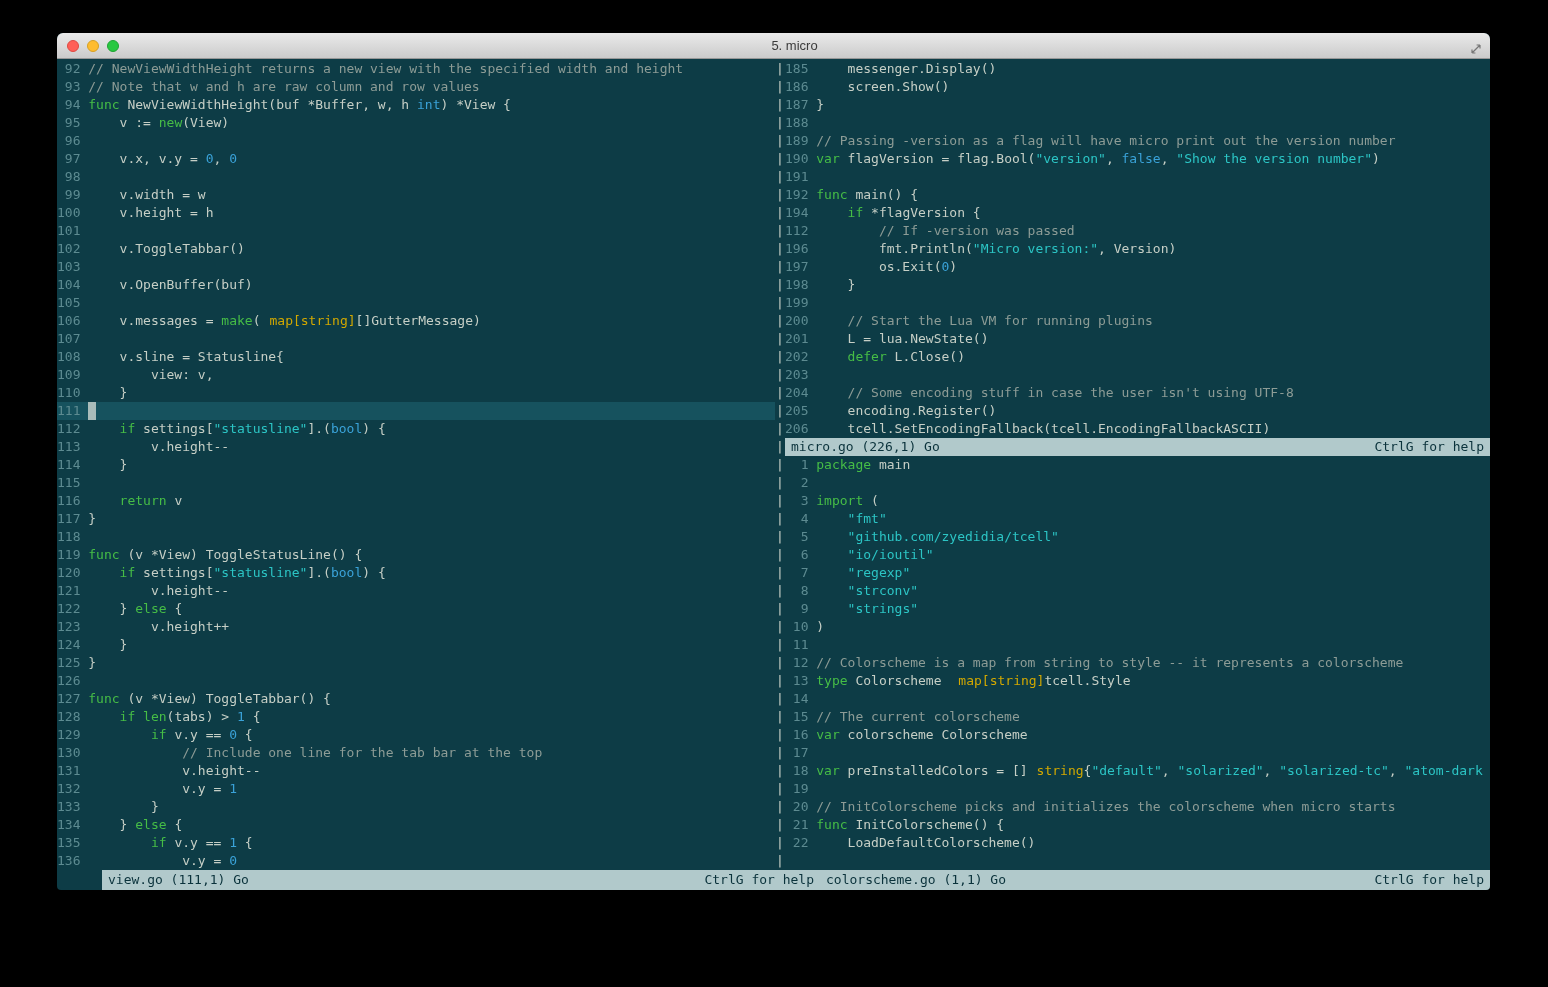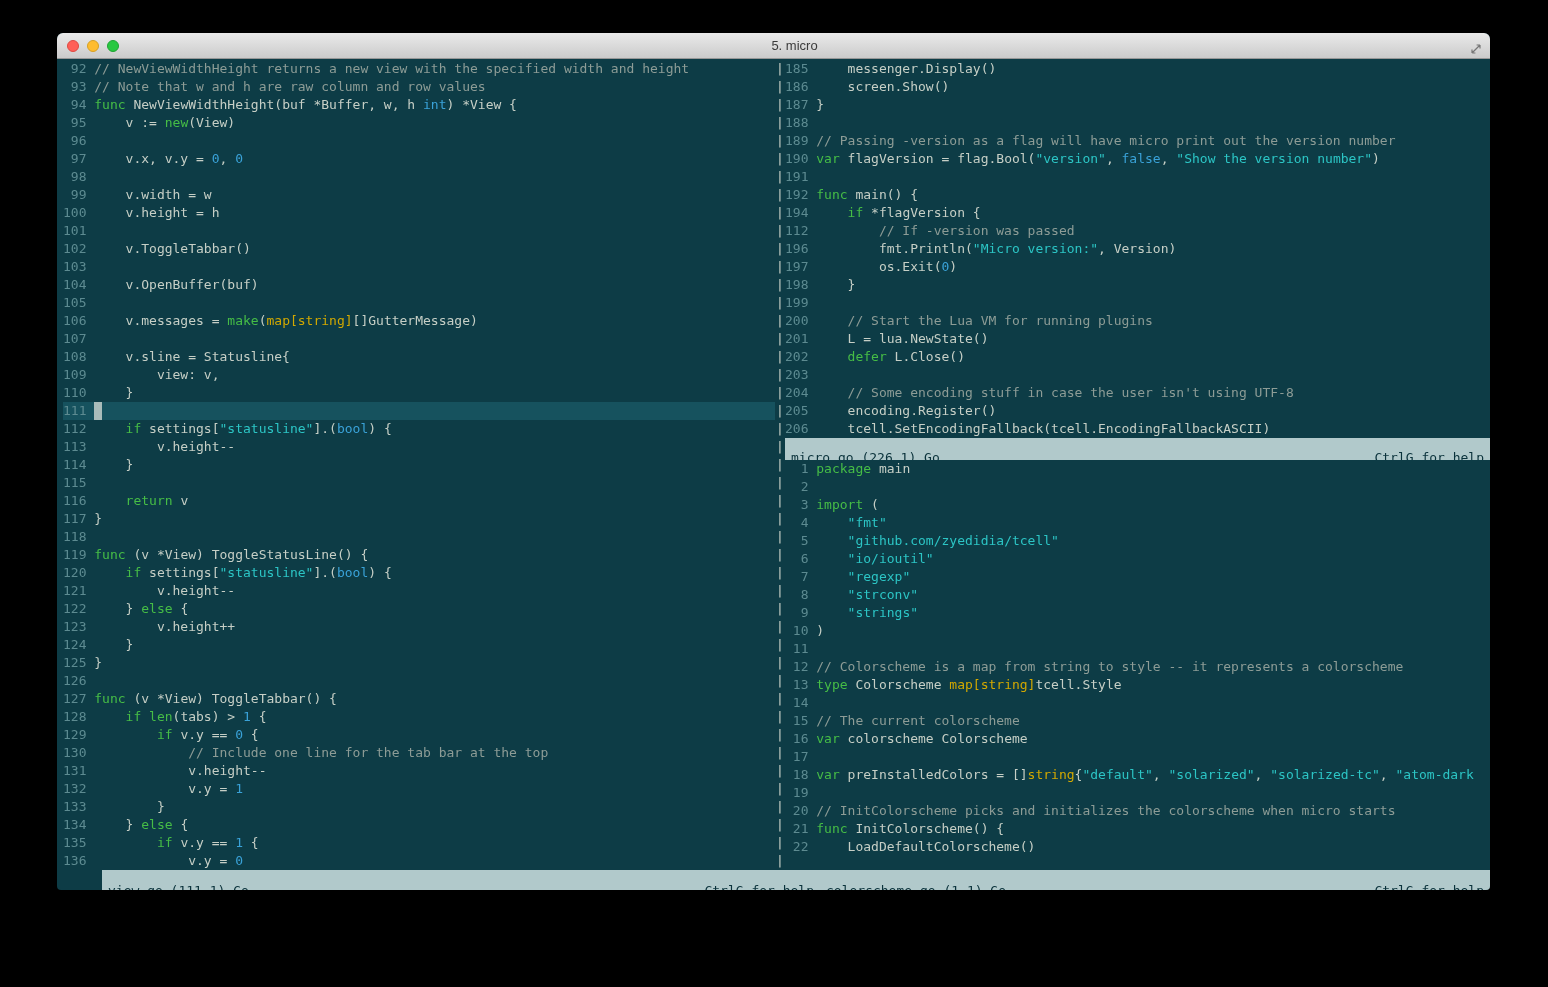--- a/index.html
+++ b/index.html
@@ -24,39 +24,39 @@
   }
   .traffic { position:absolute; left:10px; top:0; height:100%; display:flex; align-items:center; gap:8px; }
   .light { width:12px; height:12px; border-radius:50%; display:inline-block; }
   .light.red   { background:var(--btn-close); border:1px solid #de4a42; }
   .light.yellow{ background:var(--btn-min);   border:1px solid #d6a023; }
   .light.green { background:var(--btn-zoom);  border:1px solid #1ea433; }
   .resize-icon { position:absolute; right:8px; top:7px; }
 
   .term { position:absolute; top:27px; left:0; right:0; bottom:0; font-size:13px; }
   .main-row { display:flex; height:810px; }
-  .pane-left { width:718px; overflow:hidden; padding-left:6px; }
+  .pane-left { width:718px; overflow:hidden; padding-left:0; }
   .divider { width:10px; text-align:center; white-space:pre; line-height:18px; color:var(--fg); overflow:hidden; }
   .right-col { flex:1; display:flex; flex-direction:column; overflow:hidden; }
   .lines { overflow:hidden; }
   .line { height:18px; line-height:18px; white-space:pre; }
   .lnum { display:inline-block; width:3ch; text-align:right; color:var(--lnum); margin-right:1ch; }
   .curline { background:var(--curline); }
   .cursor { display:inline-block; width:1ch; height:18px; background:var(--cursor); vertical-align:top; }
   .tp { color:var(--fg); }
   .tc { color:var(--comment); }
   .tk { color:var(--keyword); }
   .ts { color:var(--string); }
   .tn { color:var(--const); }
-  .ty { color:var(--type); }
+  .ty { color:var(--type);margin-left:9px; }
 
   .statusline {
     background:var(--status-bg); color:var(--status-fg);
     display:flex; justify-content:space-between;
-    height:20px; line-height:20px; padding:11px 6px; overflow:hidden; white-space:pre;
+    height:20px; line-height:20px; padding:0 6px; overflow:hidden; white-space:pre;
   }
   .statusline.mid { height:18px; line-height:18px; }
   .bottom-row { display:flex; height:20px; }
   .bottom-row .statusline.half-left { width:718px;margin-left:45px; }
   .bottom-row .statusline.half-right { flex:1; }
 </style>
 </head>
 <body>
 
 <div class="window">

